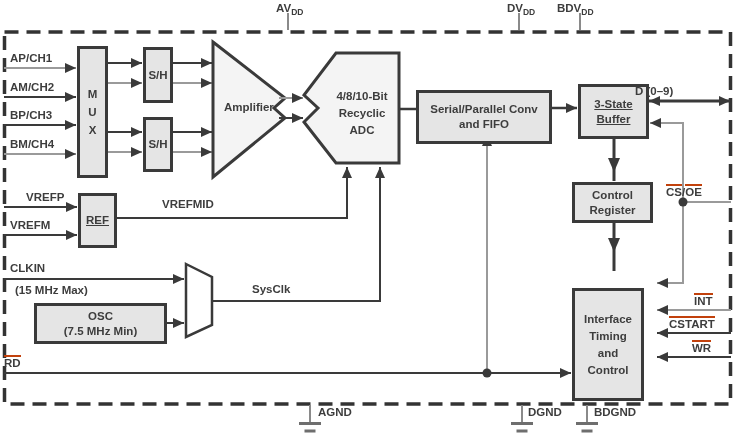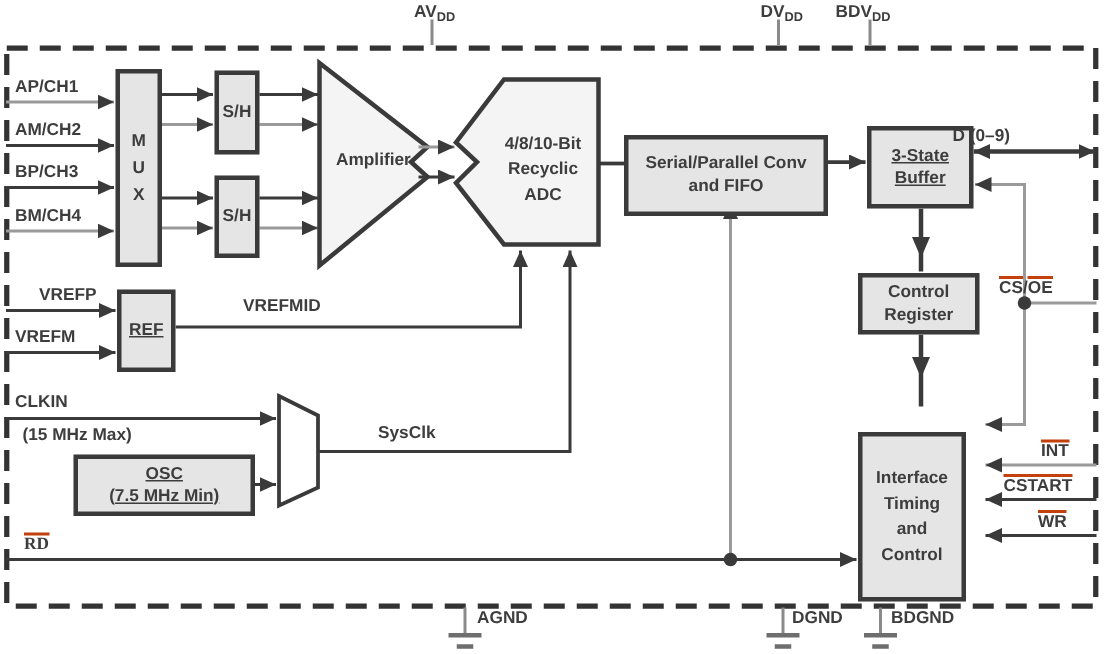--- a/index.html
+++ b/index.html
@@ -132,21 +132,21 @@
   <div class="lbl" style="left:325px;top:88px;width:74px;text-align:center;line-height:17px;">
     <div>4/8/10-Bit</div>
     <div>Recyclic</div>
     <div>ADC</div>
   </div>
 
   <div class="blk" style="left:78px;top:193px;width:39px;height:55px;text-decoration:underline;">
     <span>REF</span>
   </div>
 
-  <div class="blk" style="left:49px;top:303px;width:121px;height:41px;text-decoration:underline;">
+  <div class="blk" style="left:34px;top:303px;width:133px;height:41px;">
     <div class="lines">
       <div>OSC</div>
       <div>(7.5 MHz Min)</div>
     </div>
   </div>
 
   <div class="blk" style="left:416px;top:90px;width:136px;height:54px;">
     <div class="lines">
       <div>Serial/Parallel Conv</div>
       <div>and FIFO</div>
@@ -196,21 +196,21 @@
   <div class="lbl" style="left:10px;top:138px;">BM/CH4</div>
 
   <div class="lbl" style="left:10px;top:191px;margin-left:16px;">VREFP</div>
   <div class="lbl" style="left:10px;top:219px;">VREFM</div>
   <div class="lbl" style="left:162px;top:198px;">VREFMID</div>
 
   <div class="lbl" style="left:10px;top:262px;">CLKIN</div>
   <div class="lbl" style="left:15px;top:284px;">(15 MHz Max)</div>
   <div class="lbl" style="left:252px;top:283px;">SysClk</div>
 
-  <div class="lbl" style="left:16px;top:355px;font-family:Liberation Serif, serif;">
+  <div class="lbl" style="left:4px;top:355px;">
     <span class="ovl">RD</span>
   </div>
 
   <div class="lbl" style="left:635px;top:85px;">D (0–9)</div>
 
   <div class="lbl" style="left:666px;top:184px;">
     <span class="ovl">CS</span><span>/</span><span class="ovl">OE</span>
   </div>
 
   <div class="lbl" style="left:694px;top:293px;">

